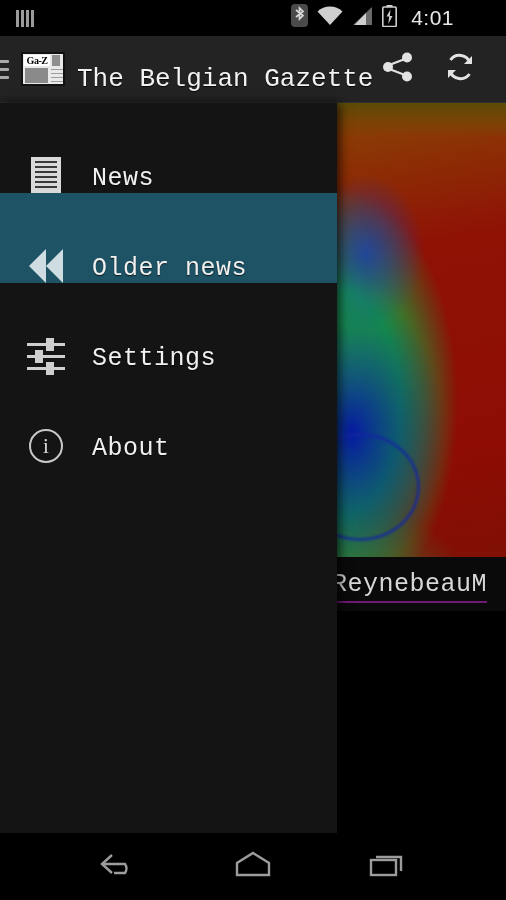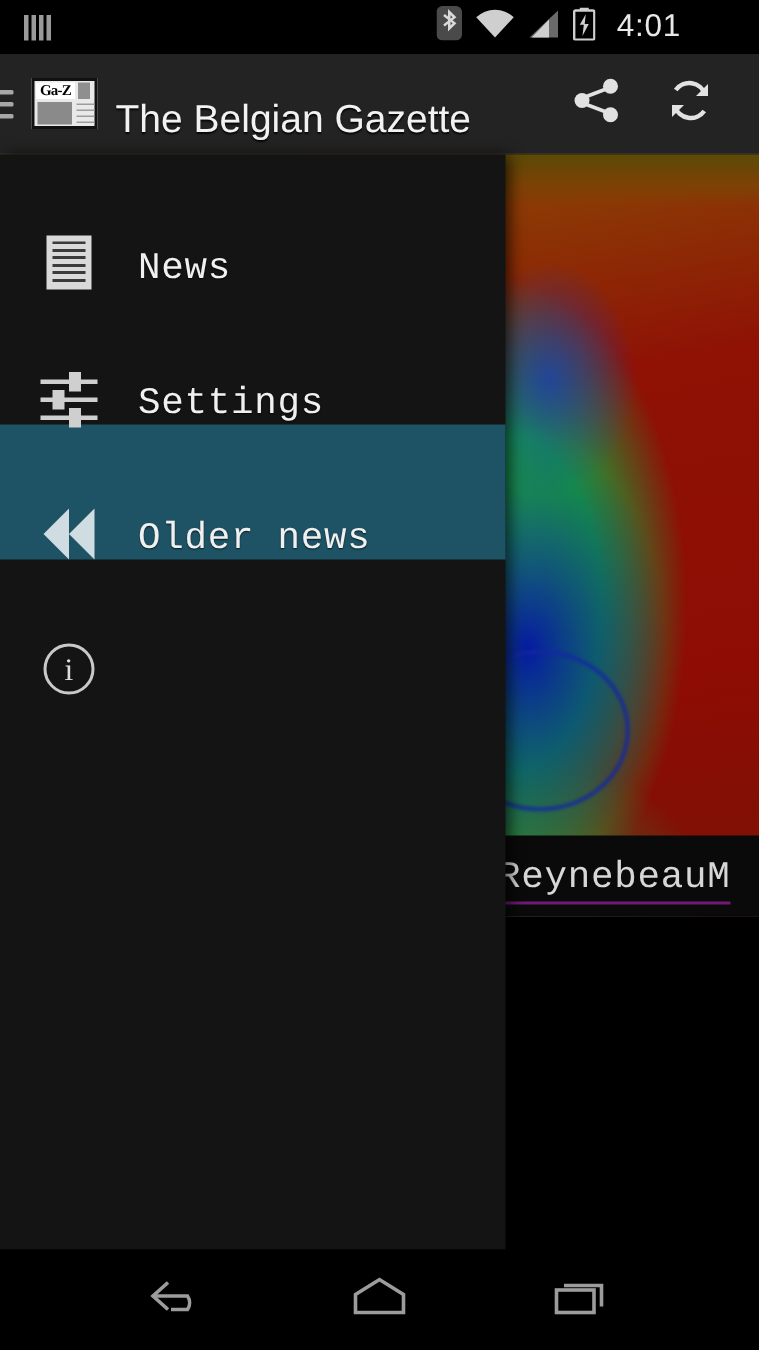--- a/index.html
+++ b/index.html
@@ -45,21 +45,21 @@
   .app-icon .masthead {
     position:absolute; top:1px; left:1px; width:26px; height:11px;
     background:#fff; color:#000; font-size:10px; font-weight:bold;
     font-family:"Liberation Serif", serif; line-height:11px; text-align:center;
     letter-spacing:-0.5px;
   }
   .app-icon .blk1 { position:absolute; top:1px; left:29px; width:8px; height:11px; background:#8f8f8f; }
   .app-icon .blk2 { position:absolute; top:14px; left:2px; width:23px; height:15px; background:#8a8a8a; }
   .app-icon .ln { position:absolute; left:28px; width:13px; height:1px; background:#9d9d9d; }
   .app-title {
-    color:#f2f2f2; font-family:Liberation Sans, sans-serif;
+    color:#f2f2f2; font-family:Liberation Mono, monospace;
     font-size:26px; margin-left:12px; white-space:nowrap;
     text-shadow:0 1px 1px rgba(0,0,0,.8);
     margin-top:20px;
   }
   .ab-actions { margin-left:auto; display:flex; align-items:center; gap:26px; padding-right:28px; }
   .ab-btn { width:36px; height:36px; display:flex; align-items:center; justify-content:center; }
 
   
   .content { position:absolute; top:103px; left:0; width:506px; height:730px; background:#000; }
   .hero {
@@ -251,48 +251,49 @@
 
   <div class="drawer">
 
     <div class="nav-item">
       <span class="nav-icon">
         <span class="ic-doc"></span>
       </span>
       <span class="nav-label">News</span>
     </div>
 
+    <div class="nav-item selected">
+      <span class="nav-icon">
+        <span class="ic-rew">
+            <i></i>
+            <i></i>
+          </span>
+      </span>
+      <span class="nav-label">Older news</span>
+    </div>
+
     <div class="nav-item">
       <span class="nav-icon">
         <span class="ic-sliders">
           <span class="bar" style="top:4px;"></span>
           <span class="knob" style="top:-1px; left:19px;"></span>
           <span class="bar" style="top:16px;"></span>
           <span class="knob" style="top:11px; left:8px;"></span>
           <span class="bar" style="top:28px;"></span>
           <span class="knob" style="top:23px; left:19px;"></span>
         </span>
       </span>
       <span class="nav-label">Settings</span>
     </div>
 
-    <div class="nav-item selected">
-      <span class="nav-icon">
-        <span class="ic-rew">
-            <i></i>
-            <i></i>
-          </span>
-      </span>
-      <span class="nav-label">Older news</span>
-    </div>
-
     <div class="nav-item">
       <span class="nav-icon">
         <span class="ic-info">i</span>
       </span>
+      <span class="nav-label">About</span>
     </div>
 
   </div>
 
   <div class="navbar">
     <div class="nav-btn">
       <span>
         <svg width="52" height="34" viewBox="0 0 52 34">
           <path d="M18 8 L8 17 L18 26" fill="none" stroke="#9c9c9c" stroke-width="2.4"></path>
           <path d="M8.5 17 L31 17 A8 8 0 0 1 31 26 L20 26" fill="none" stroke="#9c9c9c" stroke-width="2.4"></path>

